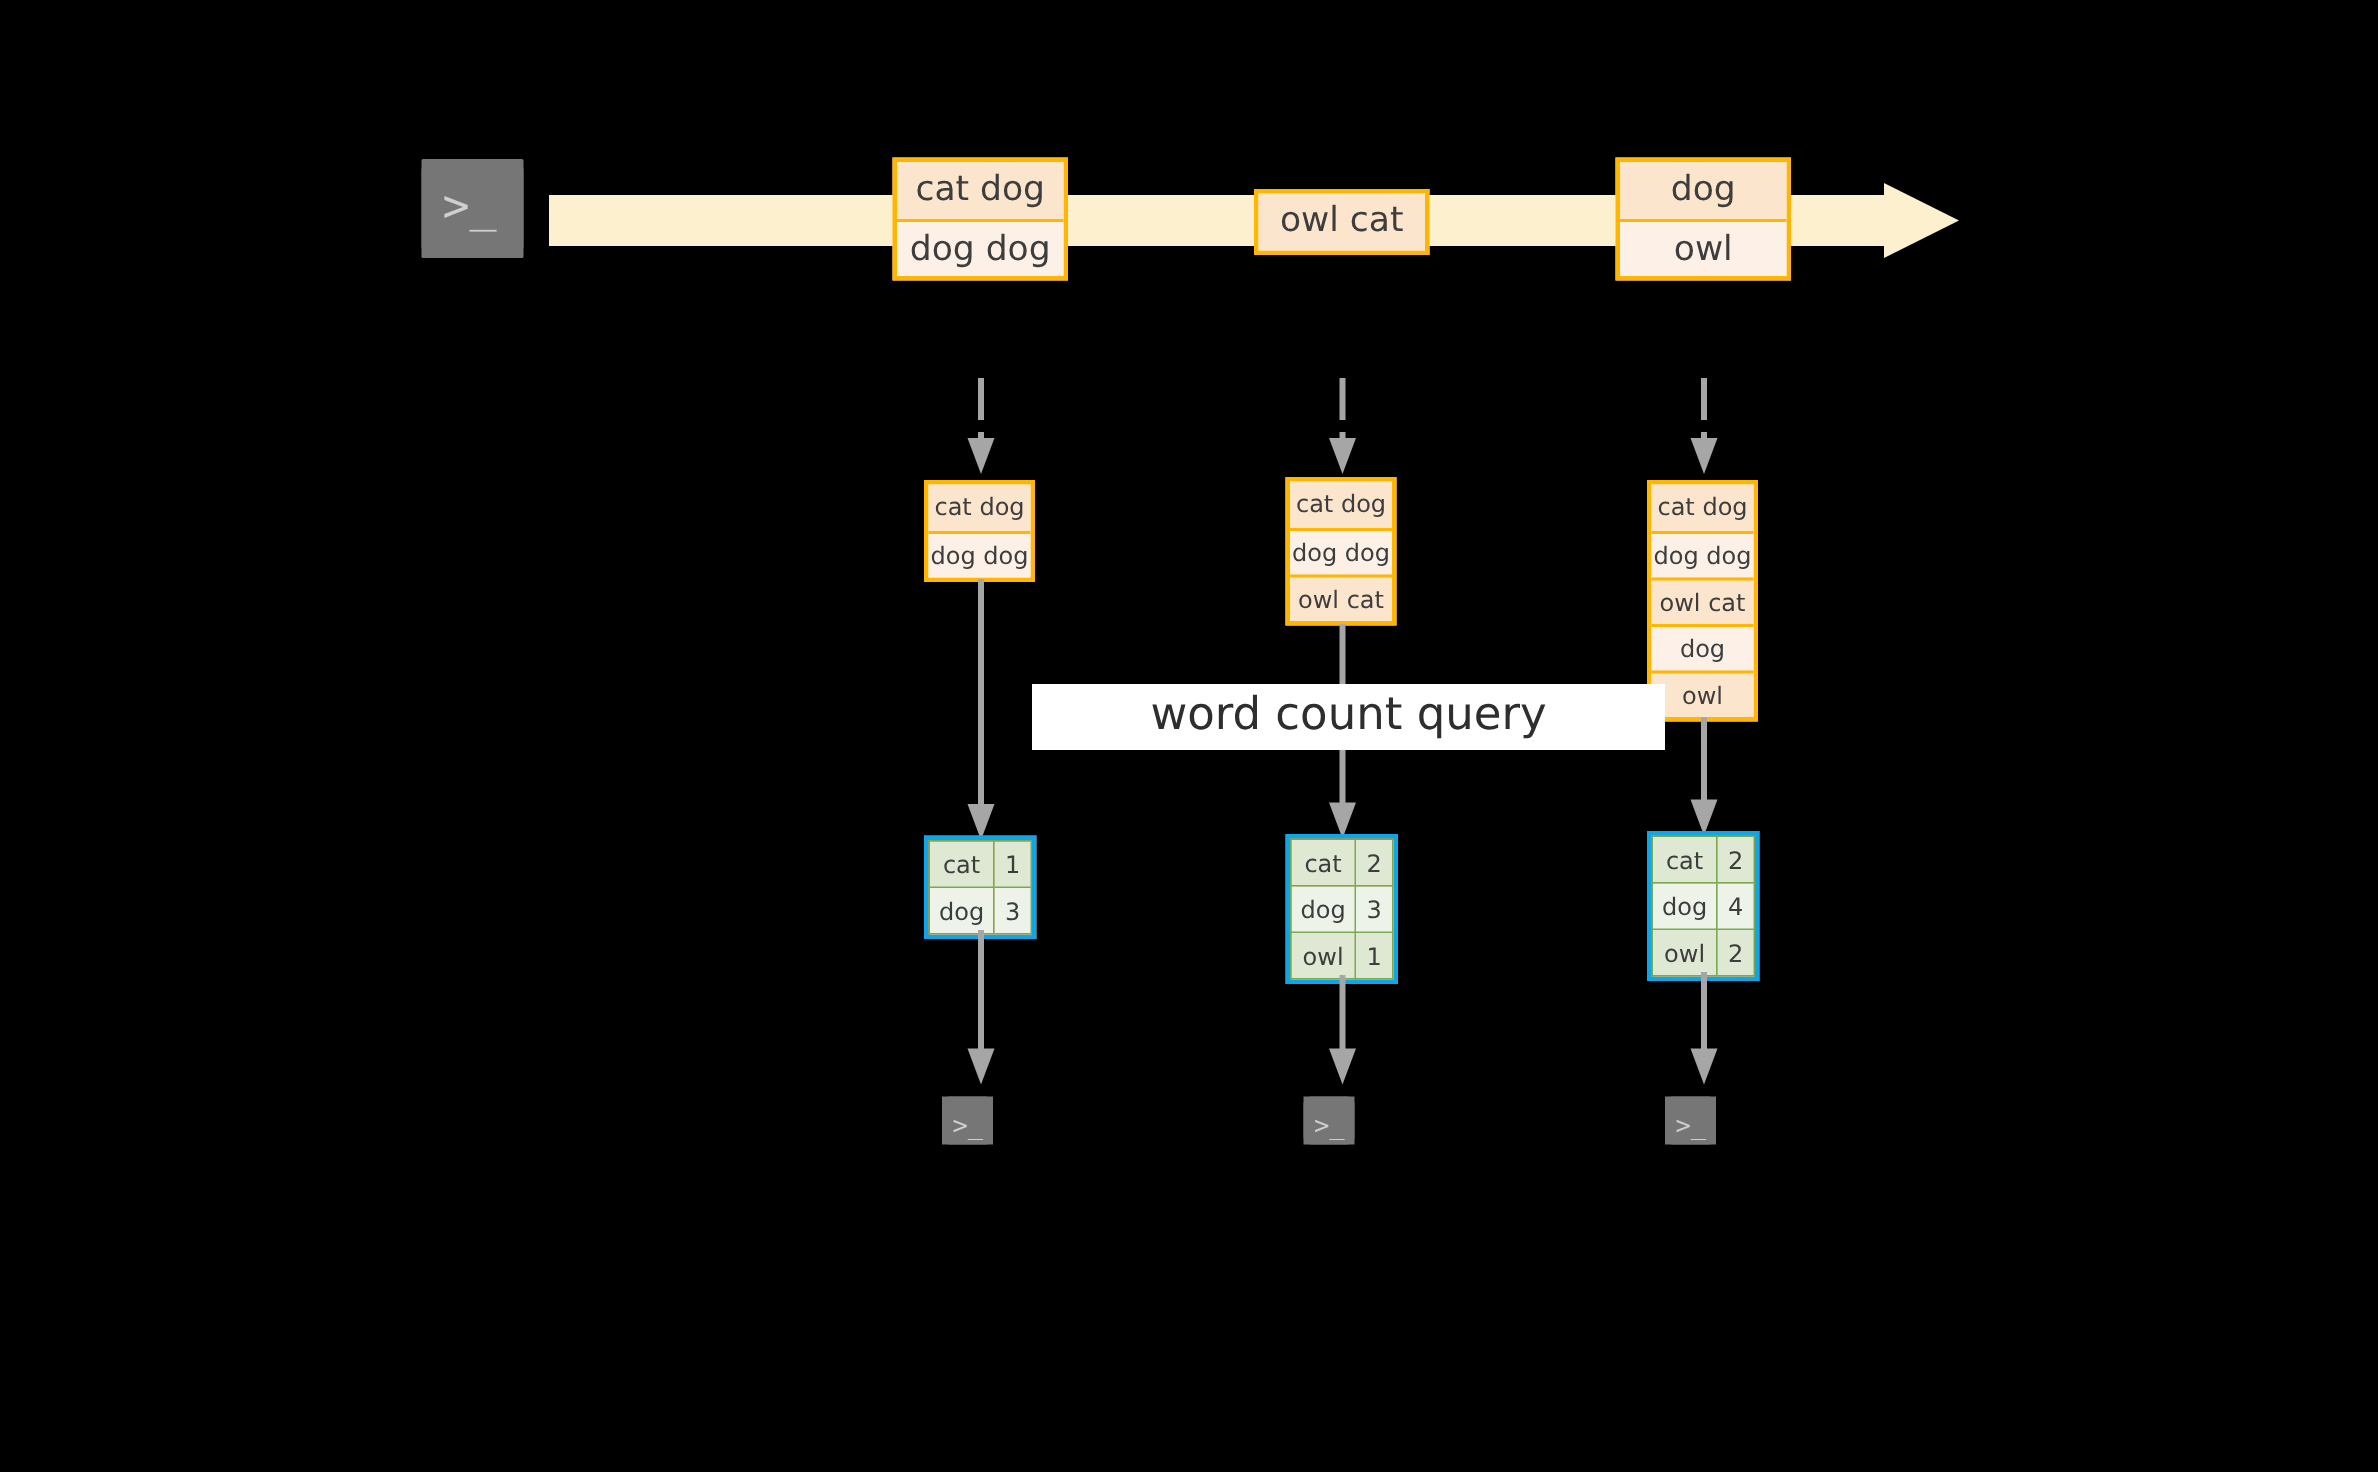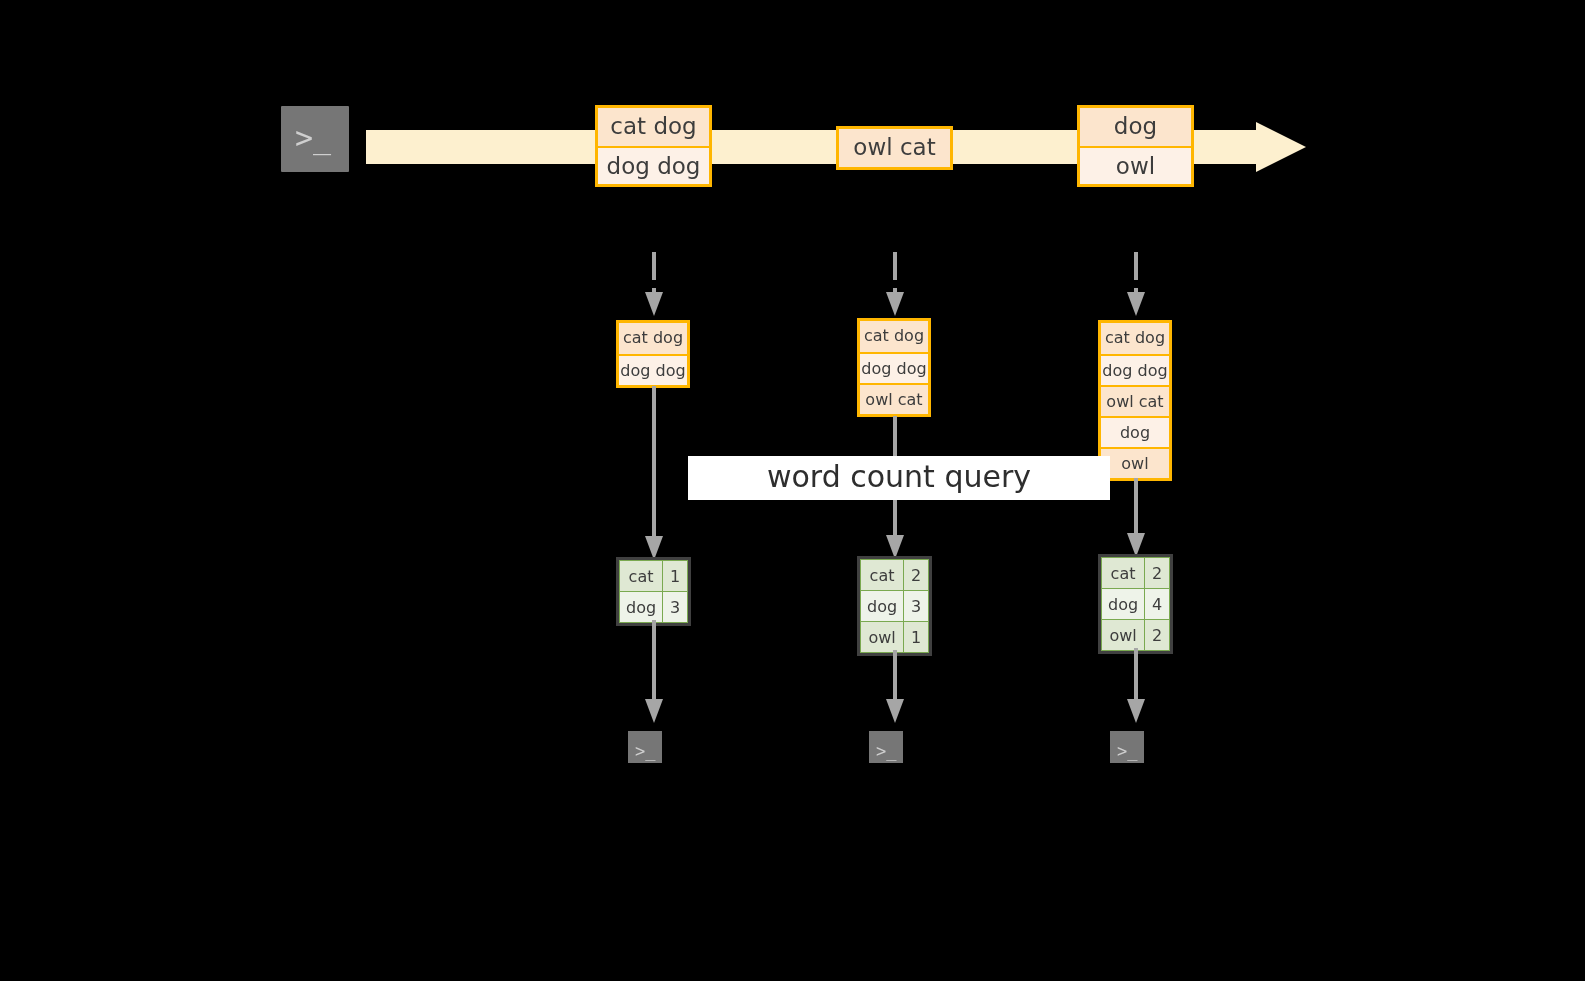--- a/index.html
+++ b/index.html
@@ -132,21 +132,21 @@
   .state-box .cell.odd  { background: #fce5cd; }
   .state-box .cell.even { background: #fdf1e7; }
   #state-box-1 { left: 616px; top: 320px; width: 74px; }
   #state-box-2 { left: 857px; top: 318px; width: 74px; }
   #state-box-3 { left: 1098px; top: 320px; width: 74px; }
 
   
   .result-table {
     position: absolute;
     box-sizing: border-box;
-    border: 3px solid #404040;
+    border: 3px solid #0ea5e9;
     border-collapse: collapse;
     background: #f97316;
   }
   .result-table table {
     border-collapse: collapse;
     width: 100%;
   }
   .result-table td {
     box-sizing: border-box;
     height: 31px;

